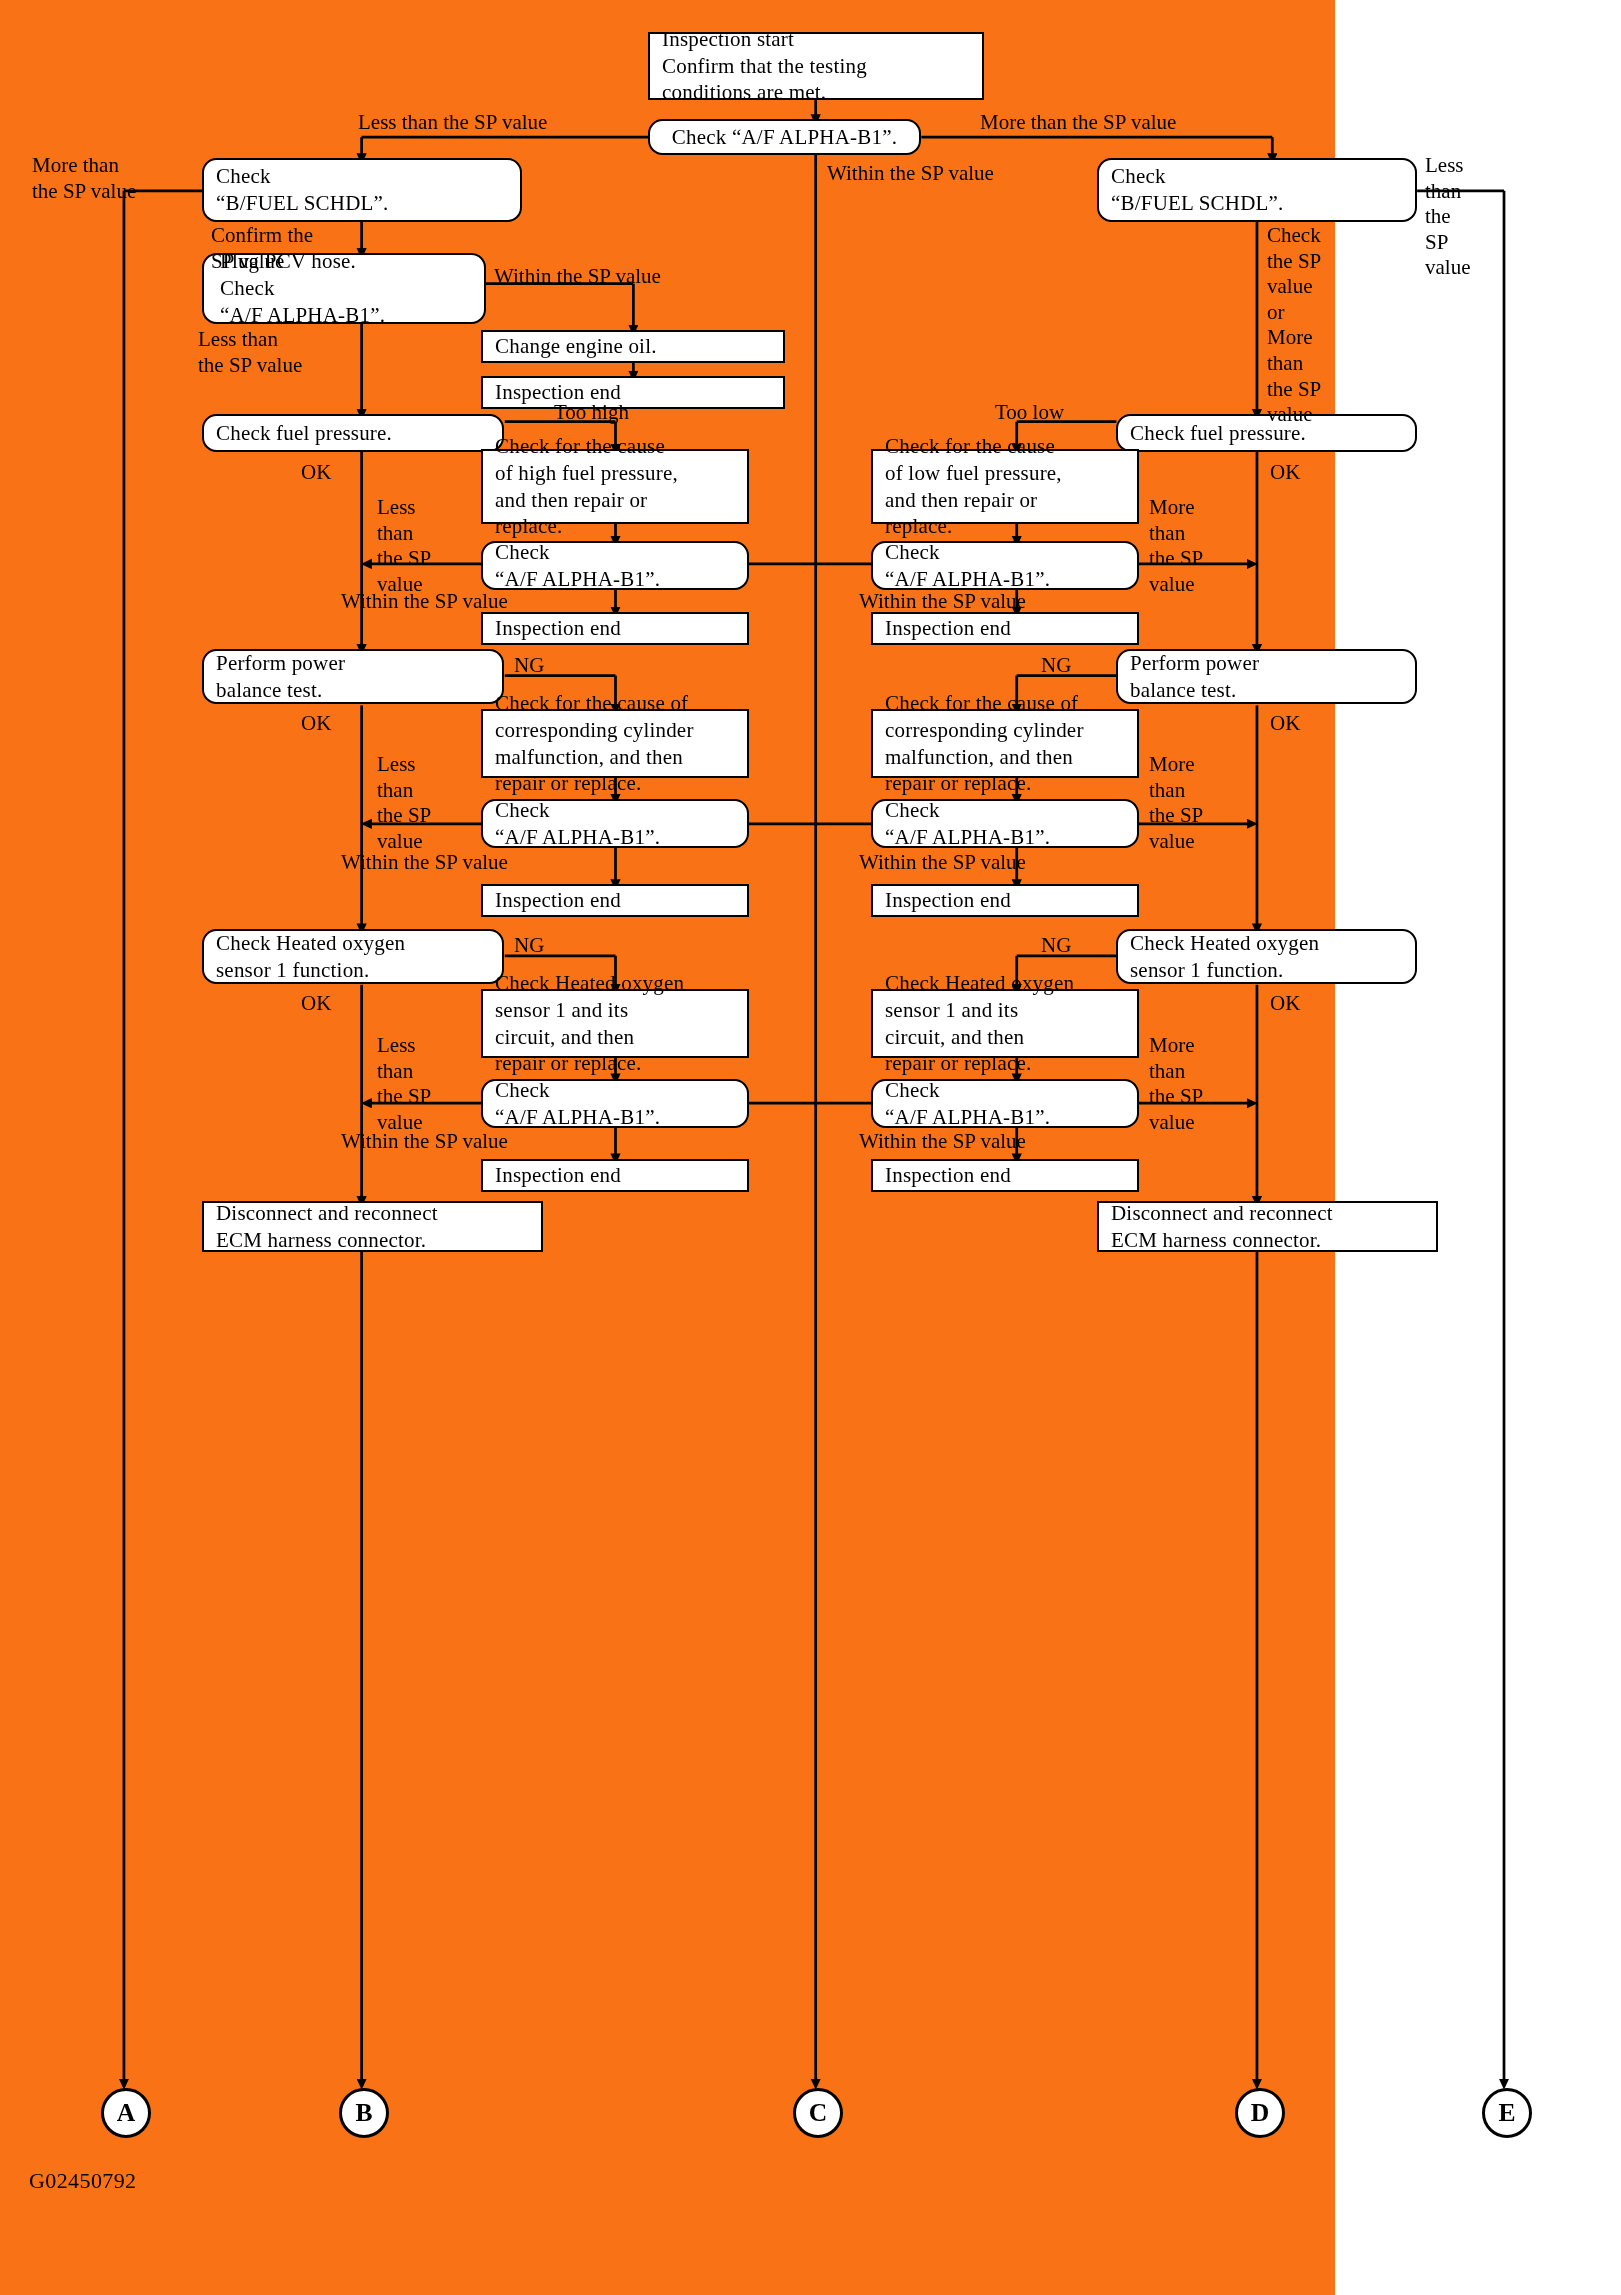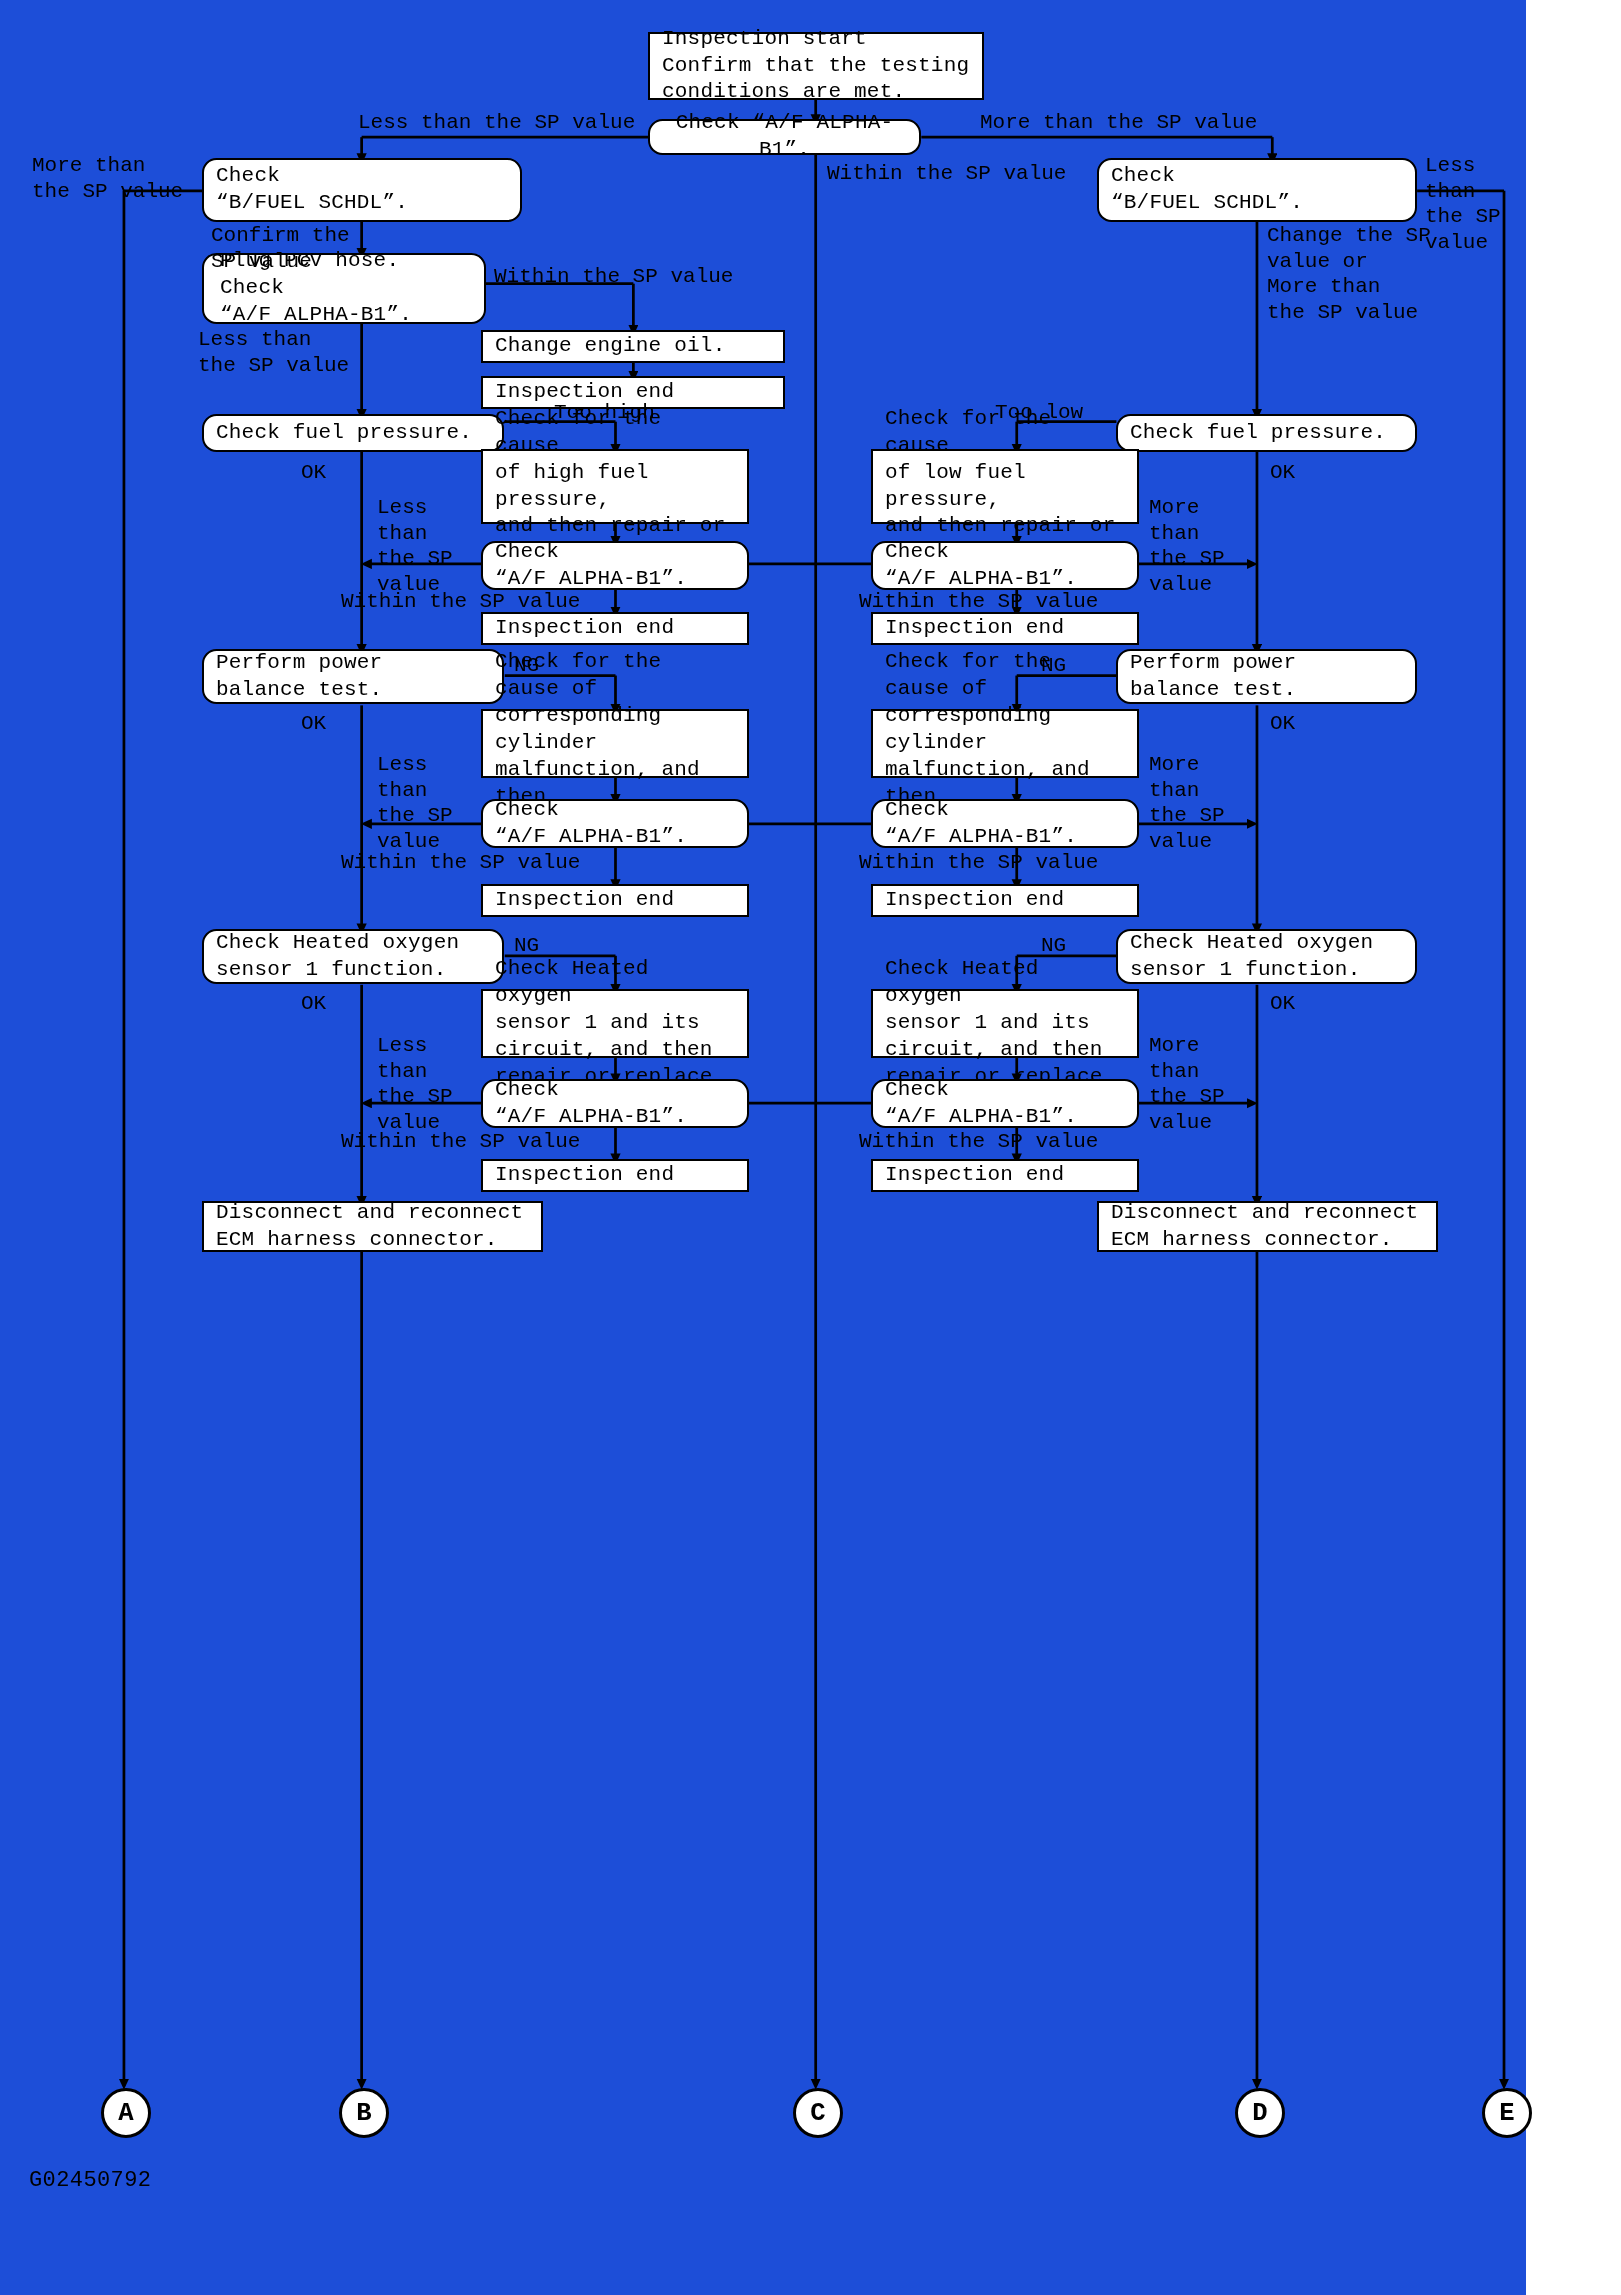--- a/index.html
+++ b/index.html
@@ -1,17 +1,17 @@
 <!DOCTYPE html>
 <html style="font-size:13.6px"><head>
 <meta charset="utf-8">
 <style>
   html,body{margin:0;padding:0;background:#ffffff;}
-  #page{position:relative;width:1526px;height:2295px;background:#1d4ed8;
-        font-family:Liberation Mono, monospace;}
+  #page{position:relative;width:1335px;height:2295px;background:#f97316;
+        font-family:Liberation Serif, serif;}
   svg{position:absolute;left:0;top:0;width:1622px;height:2295px;}
   .node{position:absolute;box-sizing:border-box;border:2.6px solid #000;background:#fff;
         display:flex;align-items:center;color:#000;font-size:21px;line-height:1.28;
         letter-spacing:0.2px;}
   .node.rounded{border-radius:14.5px;}
   .node.pad{padding:0 12px;}
   .node.ctr{justify-content:center;text-align:center;}
   .node.lft{justify-content:flex-start;text-align:left;}
   .node span{display:block;white-space:pre-line;}
   .lbl{position:absolute;color:#000;font-size:21px;line-height:1.22;white-space:pre-line;}
@@ -316,21 +316,21 @@
 
   <div class="lbl" style="left:358px;top:110px;">Less than the SP value</div>
   <div class="lbl" style="left:980px;top:110px;">More than the SP value</div>
   <div class="lbl" style="left:827px;top:161px;">Within the SP value</div>
   <div class="lbl" style="left:32px;top:153px;">More than
 the SP value</div>
   <div class="lbl" style="left:1425px;top:153px;">Less than
 the SP value</div>
   <div class="lbl" style="left:211px;top:223px;">Confirm the
 SP value</div>
-  <div class="lbl" style="left:1267px;top:223px;">Change the SP
+  <div class="lbl" style="left:1267px;top:223px;">Check the SP
 value or
 More than
 the SP value</div>
   <div class="lbl" style="left:494px;top:264px;">Within the SP value</div>
   <div class="lbl" style="left:198px;top:327px;">Less than
 the SP value</div>
   <div class="lbl" style="left:514px;top:400px;margin-left:40px;">Too high</div>
   <div class="lbl" style="left:995px;top:400px;">Too low</div>
   <div class="lbl" style="left:301px;top:460px;">OK</div>
   <div class="lbl" style="left:1270px;top:460px;">OK</div>

